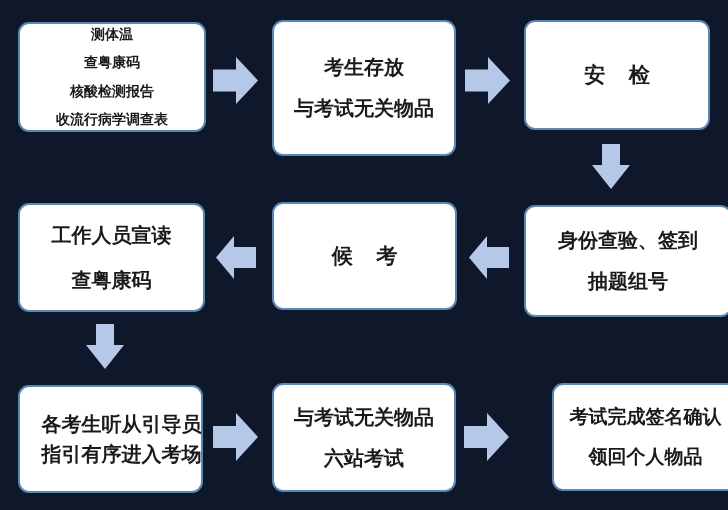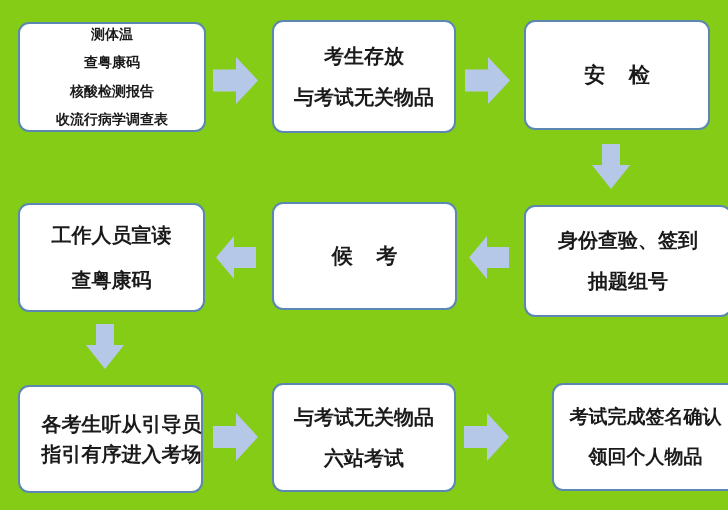--- a/index.html
+++ b/index.html
@@ -5,21 +5,21 @@
   html, body {
     margin: 0;
     padding: 0;
     background: #ffffff;
     font-family: "Liberation Sans", "DejaVu Sans", sans-serif;
   }
   .canvas {
     position: relative;
     width: 728px;
     height: 510px;
-    background: #84cc16;
+    background: #0f172a;
     overflow: hidden;
   }
   .flow-box {
     position: absolute;
     box-sizing: border-box;
     border: 2px solid #5b87b2;
     border-radius: 11px;
     background: #ffffff;
     display: flex;
     flex-direction: column;
@@ -28,21 +28,21 @@
     color: #1a1a1a;
     font-weight: bold;
     text-align: center;
   }
   .box-line {
     white-space: pre;
     line-height: 1.25;
   }
   
   .b0 { left: 18px;  top: 22px;  width: 188px; height: 110px; font-size: 14px; gap: 11px; }
-  .b1 { left: 272px; top: 20px;  width: 184px; height: 113px; font-size: 20px; gap: 16px; }
+  .b1 { left: 272px; top: 20px;  width: 184px; height: 136px; font-size: 20px; gap: 16px; }
   .b2 { left: 524px; top: 20px;  width: 186px; height: 110px; font-size: 21px; }
   .b3 { left: 524px; top: 205px; width: 208px; height: 112px; font-size: 20px; gap: 16px; }
   .b4 { left: 272px; top: 202px; width: 185px; height: 108px; font-size: 21px; }
   .b5 { left: 18px;  top: 203px; width: 187px; height: 109px; font-size: 20px; gap: 20px; }
   .b6 { left: 18px;  top: 385px; width: 185px; height: 108px; font-size: 20px; gap: 5px; padding-left: 22px; }
   .b7 { left: 272px; top: 383px; width: 184px; height: 109px; font-size: 20px; gap: 16px; }
   .b8 { left: 552px; top: 383px; width: 187px; height: 108px; font-size: 19px; gap: 16px; }
   
   .arrow { position: absolute; display: block; }
   .a0 { left: 213px; top: 57px;  width: 45px; height: 47px; }

